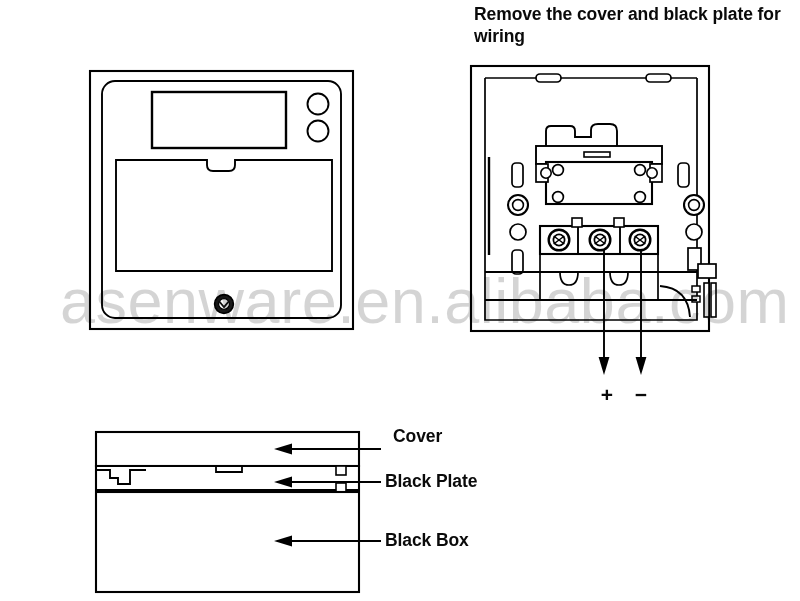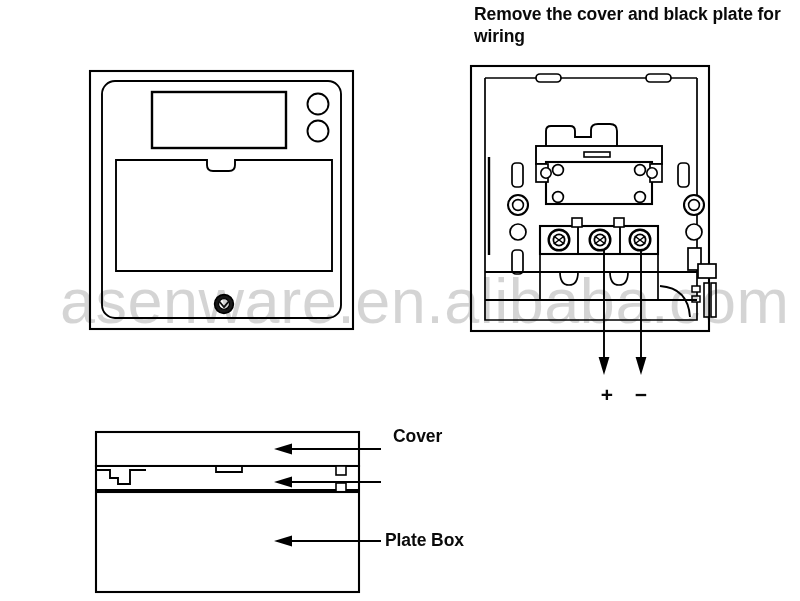--- a/index.html
+++ b/index.html
@@ -222,18 +222,19 @@
       </g>
 
     </g>
   </svg>
 
   <div class="watermark">asenware.en.alibaba.com</div>
 
   <div class="instr-title">Remove the cover and black plate for wiring</div>
 
   <div class="callout-label" id="label-cover">Cover</div>
-  <div class="callout-label" id="label-backbox">Plate Box</div>
+  <div class="callout-label" id="label-plate">Black Plate</div>
+  <div class="callout-label" id="label-backbox">Black Box</div>
 
   <div class="polarity" id="polarity-plus">+</div>
   <div class="polarity" id="polarity-minus">−</div>
 
 </div>
 
 </body></html>

